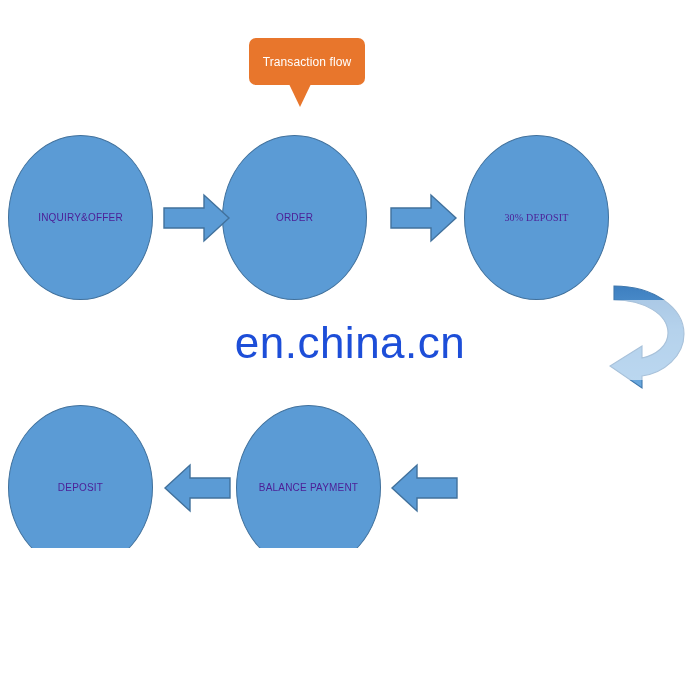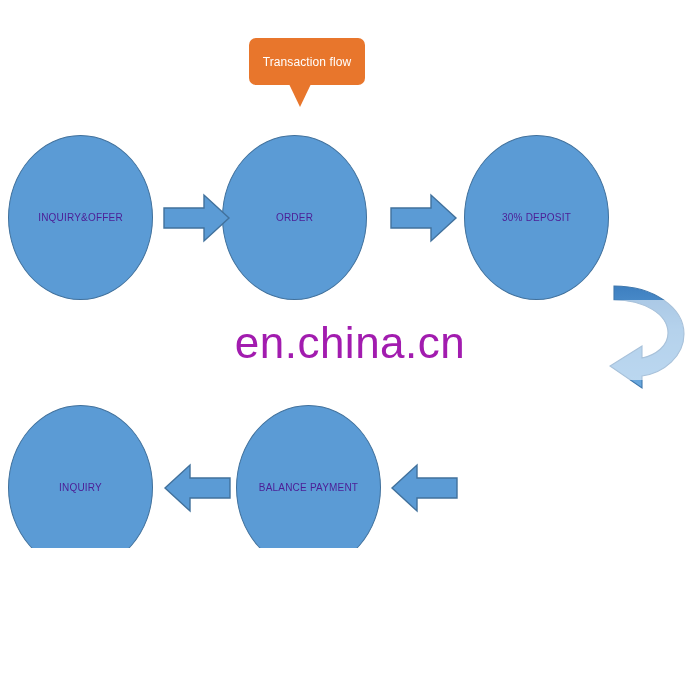--- a/index.html
+++ b/index.html
@@ -71,21 +71,21 @@
     letter-spacing: 0.2px;
     white-space: nowrap;
     text-align: center;
     position: relative;
     z-index: 4;
   }
 
   
   .n-inquiry { left: 8px;   top: 135px; }
   .n-order   { left: 222px; top: 135px; }
-  .n-deposit { left: 464px; top: 135px; }
+  .n-deposit { left: 464px; top: 135px; font-family: Liberation Serif, serif; }
   
   .n-shipment { left: 8px;   top: 405px; }
   .n-balance  { left: 236px; top: 405px; }
   .n-stockup  { left: 464px; top: 405px; }
 
   
   .node-label.wide {
     width: 180px;
   }
 
@@ -114,21 +114,21 @@
   }
   .curve-arrow svg { display: block; width: 100%; height: 100%; }
 
   
   .watermark {
     position: absolute;
     left: 0;
     top: 318px;
     width: 700px;
     text-align: center;
-    color: #a21caf;
+    color: #1d4ed8;
     font-size: 44px;
     font-weight: 300;
     letter-spacing: 0.5px;
     z-index: 8;
     pointer-events: none;
     user-select: none;
   }
   .watermark-haze {
     position: absolute;
     left: 196px;
@@ -166,21 +166,21 @@
 
   <div class="node n-order">
     <span class="node-label">ORDER</span>
   </div>
 
   <div class="node n-deposit">
     <span class="node-label">30% DEPOSIT</span>
   </div>
 
   <div class="node n-shipment">
-    <span class="node-label">INQUIRY</span>
+    <span class="node-label">DEPOSIT</span>
   </div>
 
   <div class="node n-balance">
     <span class="node-label wide">BALANCE PAYMENT</span>
   </div>
 
 
   <div class="arrow a-top-1">
     <svg viewBox="0 0 68 52" xmlns="http://www.w3.org/2000/svg">
       <polygon points="1,16 41,16 41,3 66,26 41,49 41,36 1,36" fill="#5b9bd5" stroke="#41719c" stroke-width="1.4"></polygon>

